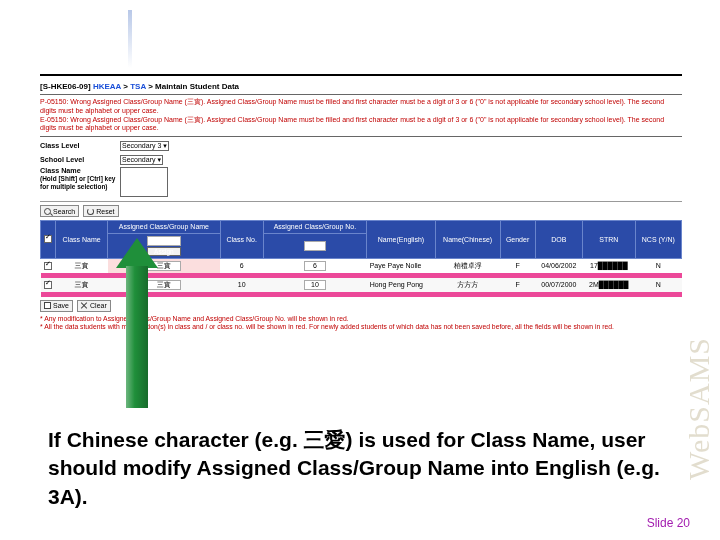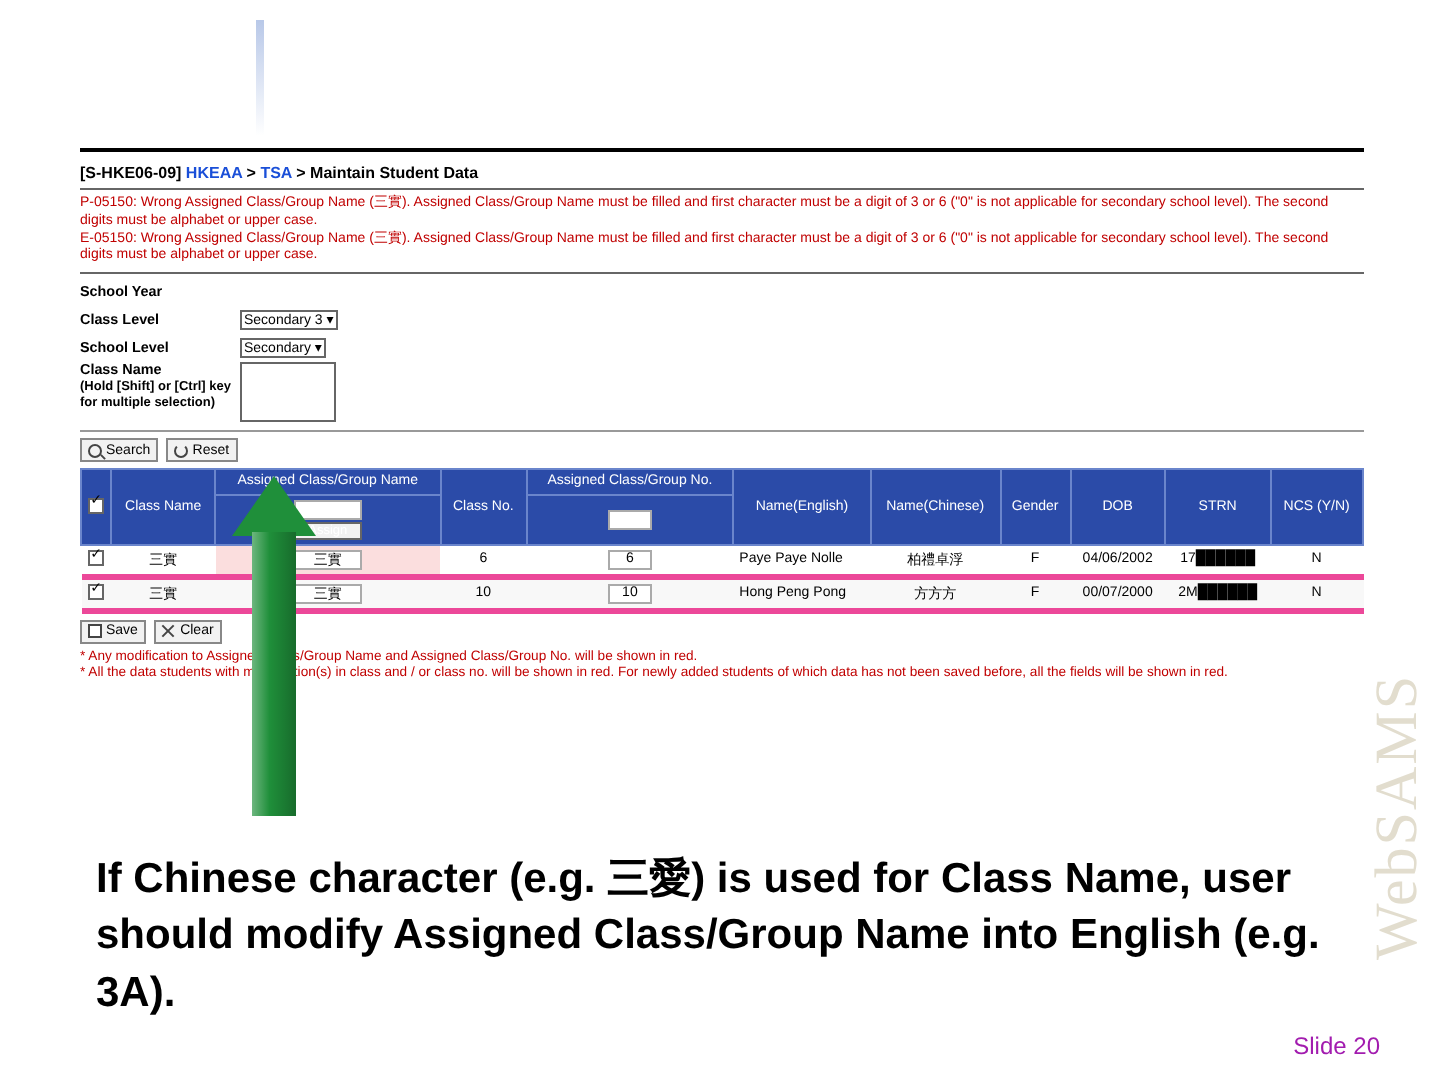--- a/index.html
+++ b/index.html
@@ -35,21 +35,21 @@
   .btn .ic { width:7px; height:7px; margin-right:2px; display:inline-block; }
   .ic-search { border:1px solid #444; border-radius:50%; position:relative;}
   .ic-search:after{content:"";position:absolute;width:3px;height:1px;background:#444;right:-3px;bottom:-1px;transform:rotate(45deg);}
   .ic-reset { border:1px solid #444; border-radius:50%; border-top-color:transparent;}
   .ic-save { border:1px solid #444; background:#fff;}
   .ic-clear { position:relative;} .ic-clear:before,.ic-clear:after{content:"";position:absolute;width:8px;height:1px;background:#444;top:3px;left:-1px;} .ic-clear:before{transform:rotate(45deg);} .ic-clear:after{transform:rotate(-45deg);}
 
   table.grid { width:100%; border-collapse:collapse; font-size:7px; margin-top:3px; }
   table.grid th { background:#2b4ba8; color:#fff; font-weight:normal; text-align:center; padding:2px 3px; border:1px solid #6a85cc; line-height:1.1;}
   table.grid th.sub { font-size:6.5px;}
-  table.grid td { text-align:center; padding:2px 3px; border-bottom:3px solid #ec4899; }
+  table.grid td { text-align:center; padding:2px 3px; border-bottom:5px solid #ec4899; }
   table.grid tr.alt td { background:#f8f8f8; }
   .cb { width:8px; height:8px; display:inline-block; border:1px solid #666; background:#fff; }
   .cb.chk:after { content:"✓"; font-size:7px; position:relative; top:-3px; left:0; color:#000;}
   .cell-in { background:#FFFACD; border:1px solid #aaa; width:34px; height:10px; font-size:7px; text-align:center; background:#fff; }
   .redcell { background:#fbdede; color:#a94442; }
 
   .assignbtn { display:inline-block; background:#f2f2f2; border:1px solid #666; font-size:6.5px; padding:0 6px; margin-top:1px;}
 
   .notes { margin-top:3px;}
   .notes .n { color:#c00000; font-size:6.8px; line-height:1.2;}
@@ -88,23 +88,20 @@
       <span>Maintain Student Data</span>
     </div>
 
     <div class="errs">
       <div class="err">P-05150: Wrong Assigned Class/Group Name (三實). Assigned Class/Group Name must be filled and first character must be a digit of 3 or 6 ("0" is not applicable for secondary school level). The second digits must be alphabet or upper case.</div>
       <div class="err">E-05150: Wrong Assigned Class/Group Name (三實). Assigned Class/Group Name must be filled and first character must be a digit of 3 or 6 ("0" is not applicable for secondary school level). The second digits must be alphabet or upper case.</div>
     </div>
 
     <div class="filter">
       <div class="fleft">
-        <div class="frow">
-            <div class="flab">School Year</div>
-          </div>
         <div class="frow">
             <div class="flab">Class Level</div>
             <span class="sel">Secondary 3 ▾</span>
           </div>
         <div class="frow">
             <div class="flab">School Level</div>
             <span class="sel">Secondary ▾</span>
           </div>
         <div class="frow" style="align-items:flex-start;">
             <div class="flab"><span>Class Name</span><br><span class="hint">(Hold [Shift] or [Ctrl] key for multiple selection)</span></div>

